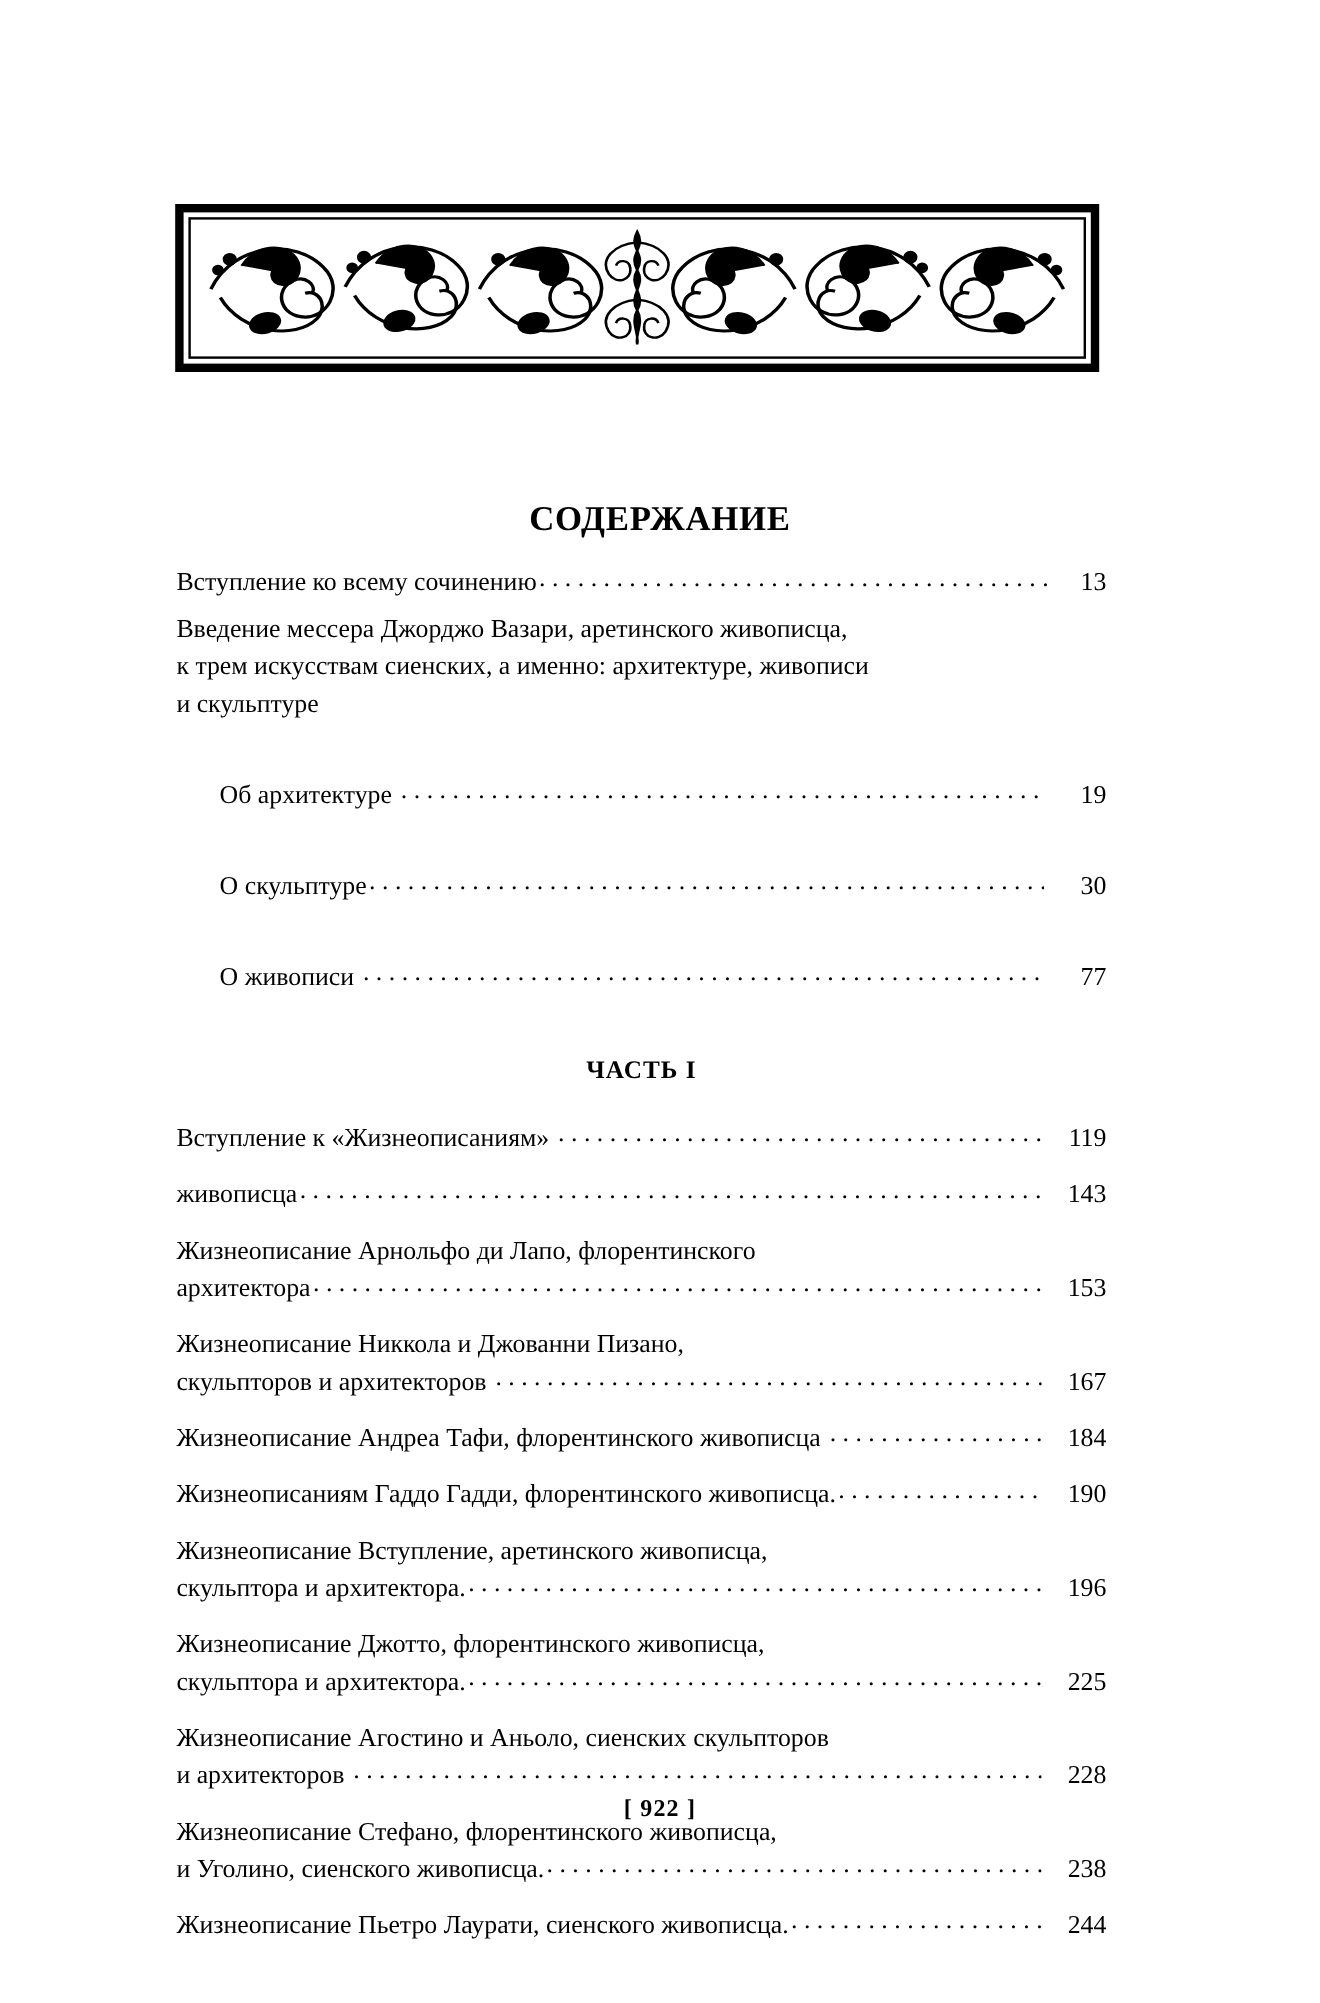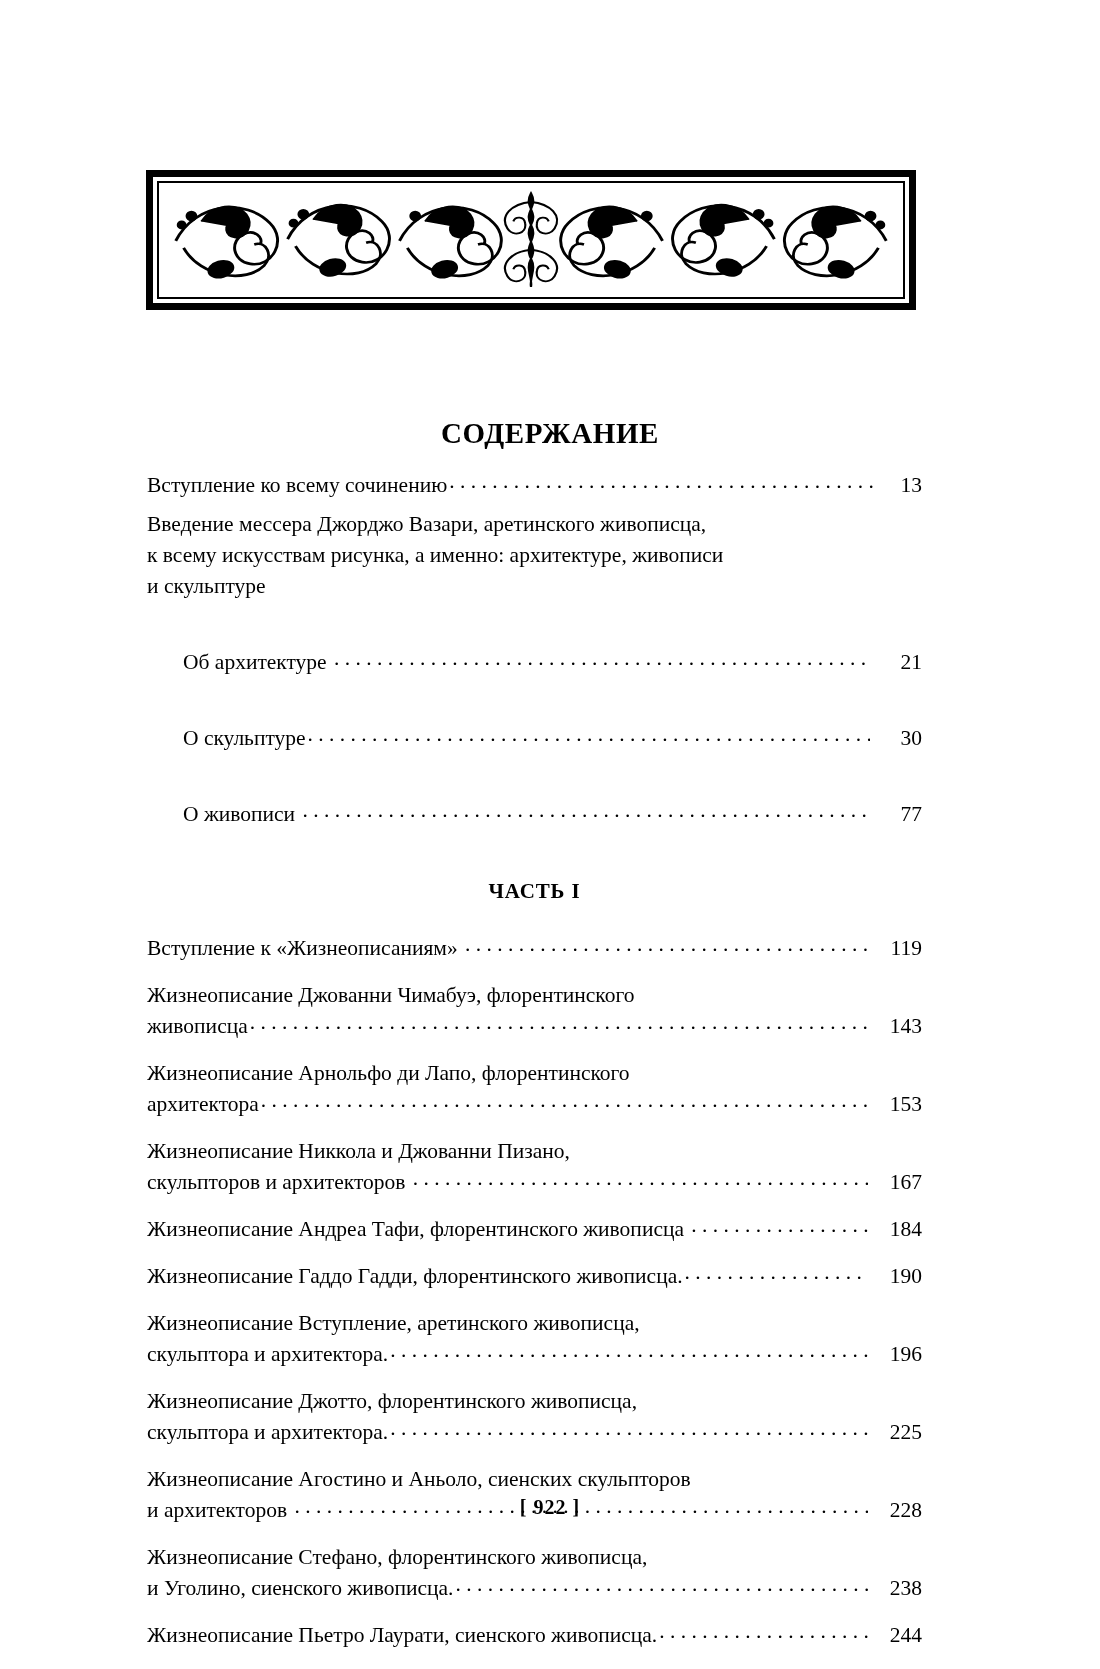--- a/index.html
+++ b/index.html
@@ -239,28 +239,28 @@
   <div class="toc-body" id="toc-body">
       <div class="entry">
         <div class="entry-line">
           <span class="txt">Вступление ко всему сочинению</span>
           <span class="leader"></span>
           <span class="pageno">13</span>
         </div>
       </div>
       <div class="entry gap-sm">
         <div class="plain-line">Введение мессера Джорджо Вазари, аретинского живописца,</div>
-        <div class="plain-line">к всему искусствам рисунка, а именно: архитектуре, живописи</div>
+        <div class="plain-line">к трем искусствам сиенских, а именно: архитектуре, живописи</div>
         <div class="plain-line">и скульптуре</div>
       </div>
       <div class="entry sub">
         <div class="entry-line">
           <span class="txt">Об архитектуре </span>
           <span class="leader"></span>
-          <span class="pageno">21</span>
+          <span class="pageno">19</span>
         </div>
       </div>
       <div class="entry sub">
         <div class="entry-line">
           <span class="txt">О скульптуре</span>
           <span class="leader"></span>
           <span class="pageno">30</span>
         </div>
       </div>
       <div class="entry sub">
@@ -272,21 +272,20 @@
       </div>
       <div class="part-heading">ЧАСТЬ I</div>
       <div class="entry">
         <div class="entry-line">
           <span class="txt">Вступление к «Жизнеописаниям» </span>
           <span class="leader"></span>
           <span class="pageno wide">119</span>
         </div>
       </div>
       <div class="entry gap-md">
-        <div class="plain-line">Жизнеописание Джованни Чимабуэ, флорентинского</div>
         <div class="entry-line">
           <span class="txt">живописца</span>
           <span class="leader"></span>
           <span class="pageno wide">143</span>
         </div>
       </div>
       <div class="entry gap-md">
         <div class="plain-line">Жизнеописание Арнольфо ди Лапо, флорентинского</div>
         <div class="entry-line">
           <span class="txt">архитектора</span>
@@ -304,21 +303,21 @@
       </div>
       <div class="entry gap-md">
         <div class="entry-line">
           <span class="txt">Жизнеописание Андреа Тафи, флорентинского живописца </span>
           <span class="leader"></span>
           <span class="pageno wide">184</span>
         </div>
       </div>
       <div class="entry gap-md">
         <div class="entry-line">
-          <span class="txt">Жизнеописание Гаддо Гадди, флорентинского живописца.</span>
+          <span class="txt">Жизнеописаниям Гаддо Гадди, флорентинского живописца.</span>
           <span class="leader"></span>
           <span class="pageno wide">190</span>
         </div>
       </div>
       <div class="entry gap-md">
         <div class="plain-line">Жизнеописание Вступление, аретинского живописца,</div>
         <div class="entry-line">
           <span class="txt">скульптора и архитектора.</span>
           <span class="leader"></span>
           <span class="pageno wide">196</span>

